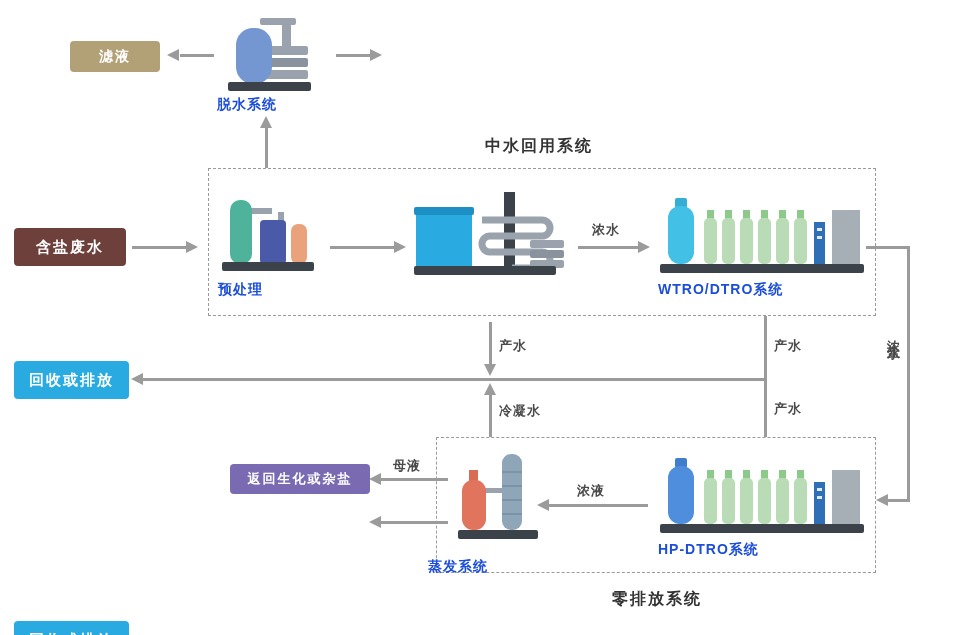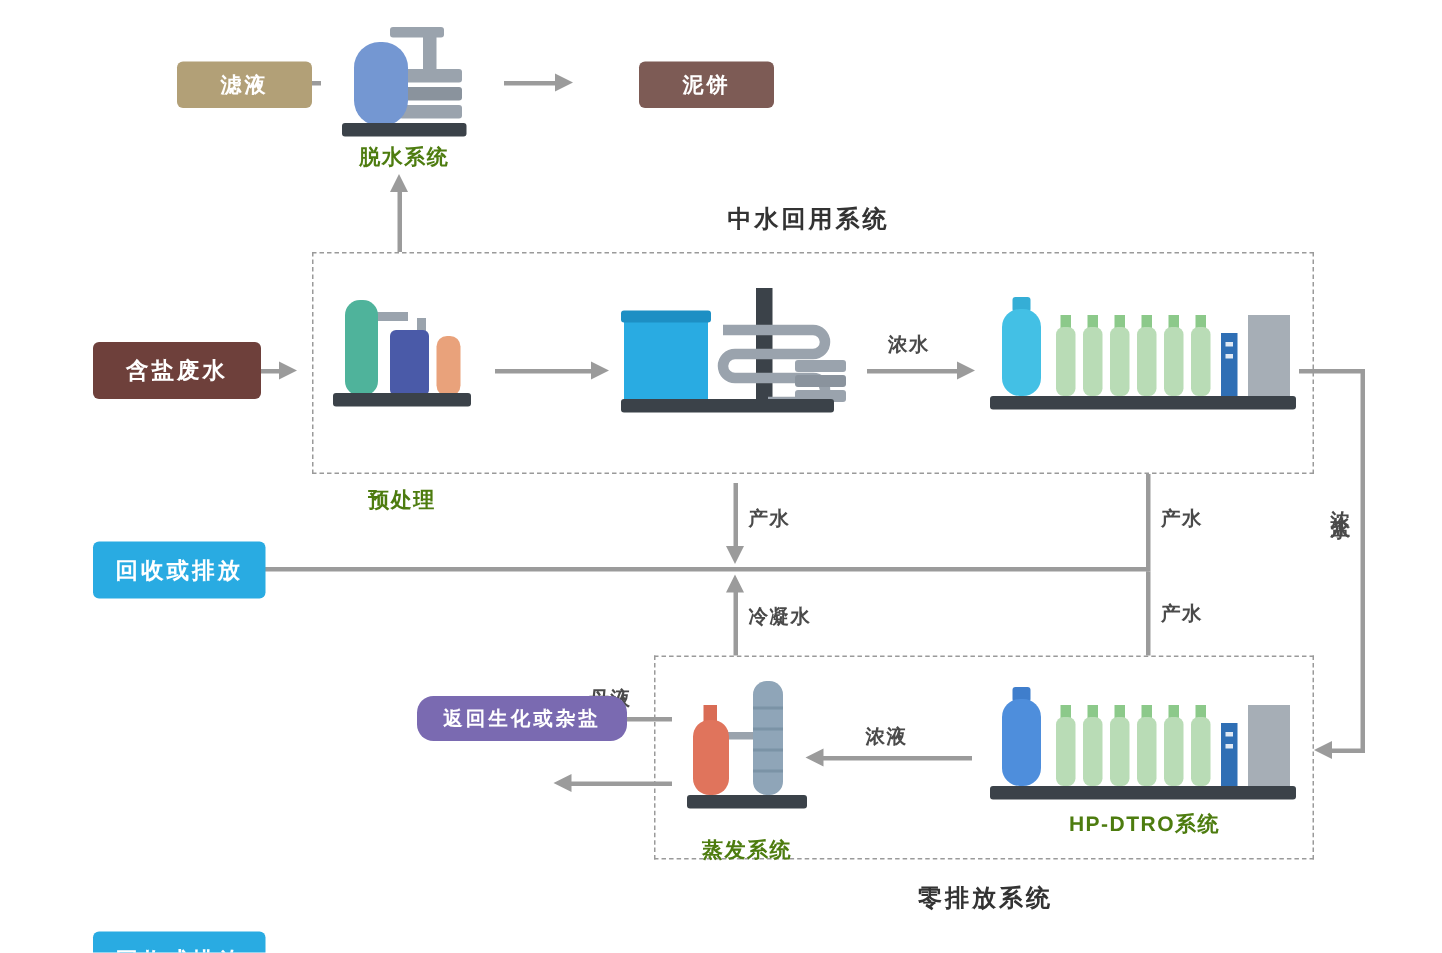--- a/index.html
+++ b/index.html
@@ -3,25 +3,25 @@
 <meta charset="utf-8">
 <style>
   * { box-sizing: border-box; }
   body { margin: 0; background: #ffffff; }
   .canvas {
     position: relative; width: 961px; height: 635px; background: #fff;
     overflow: hidden; font-family: "Liberation Sans", "DejaVu Sans", sans-serif;
   }
   .pill {
     position: absolute; display: flex; align-items: center; justify-content: center;
-    color: #fff; font-weight: 700; border-radius: 4px; letter-spacing: 2px; margin-left: 48px;
+    color: #fff; font-weight: 700; border-radius: 4px; letter-spacing: 2px;
   }
   .node-label {
-    position: absolute; font-size: 14px; font-weight: 700; color: #4d7c0f;
-    text-align: center; letter-spacing: 1px;
+    position: absolute; font-size: 14px; font-weight: 700; color: #1d4ed8;
+    text-align: left; letter-spacing: 1px;
   }
   .flow-label { position: absolute; font-size: 13px; font-weight: 700; color: #4a4a4a; letter-spacing: 1px; }
   .sys-title { position: absolute; font-size: 16px; font-weight: 700; color: #333; letter-spacing: 2px; }
   .dashed-box { position: absolute; border: 1.5px dashed #9a9a9a; }
   .hline, .vline { position: absolute; background: #9b9b9b; }
   .hline { height: 3px; }
   .vline { width: 3px; }
   .ah { position: absolute; width: 0; height: 0; }
   .ah-left  { border-top: 6px solid transparent; border-bottom: 6px solid transparent; border-right: 12px solid #9b9b9b; }
   .ah-right { border-top: 6px solid transparent; border-bottom: 6px solid transparent; border-left: 12px solid #9b9b9b; }
@@ -89,24 +89,23 @@
   <div class="flow-label" style="left:774px; top:337px;">产水</div>
   <div class="flow-label" style="left:774px; top:400px;">产水</div>
   <div class="flow-label" style="left:499px; top:402px;">冷凝水</div>
   <div class="flow-label" style="left:577px; top:482px;">浓液</div>
   <div class="flow-label" style="left:393px; top:457px;">母液</div>
 
   <div class="sys-title" style="left:485px; top:136px;">中水回用系统</div>
   <div class="sys-title" style="left:612px; top:589px;">零排放系统</div>
 
   <div class="pill" style="left:70px; top:41px; width:90px; height:31px; background:#b2a077; font-size:14px;">滤液</div>
-  <div class="pill" style="left:378px; top:41px; width:90px; height:31px; background:#7d5b55; font-size:14px;">泥饼</div>
   <div class="pill" style="left:14px; top:228px; width:112px; height:38px; background:#6e403b; font-size:15px;">含盐废水</div>
   <div class="pill" style="left:14px; top:361px; width:115px; height:38px; background:#29abe2; font-size:15px;">回收或排放</div>
-  <div class="pill" style="left:230px; top:464px; width:140px; height:30px; background:#7a6ab1; font-size:13px;border-radius:11px;">返回生化或杂盐</div>
+  <div class="pill" style="left:230px; top:464px; width:140px; height:30px; background:#7a6ab1; font-size:13px;">返回生化或杂盐</div>
   <div class="pill" style="left:14px; top:621px; width:115px; height:38px; background:#29abe2; font-size:15px;">回收或排放</div>
 
   <div class="icon" style="left:222px; top:14px;">
     <svg width="95" height="82" viewBox="0 0 95 82">
       <rect x="38" y="4" width="36" height="7" rx="2" fill="#9aa3ad"></rect>
       <rect x="60" y="4" width="9" height="36" fill="#9aa3ad"></rect>
       <rect x="44" y="32" width="42" height="9" rx="2" fill="#9aa3ad"></rect>
       <rect x="44" y="44" width="42" height="9" rx="2" fill="#8a939d"></rect>
       <rect x="44" y="56" width="42" height="9" rx="2" fill="#9aa3ad"></rect>
       <rect x="14" y="14" width="36" height="56" rx="17" fill="#7497d2"></rect>
@@ -202,17 +201,18 @@
       </g>
       <rect x="156" y="26" width="11" height="42" fill="#2f6fb5"></rect>
       <rect x="159" y="32" width="5" height="3" fill="#ffffff" opacity="0.85"></rect>
       <rect x="159" y="40" width="5" height="3" fill="#ffffff" opacity="0.85"></rect>
       <rect x="174" y="14" width="28" height="54" fill="#a6aeb6"></rect>
       <rect x="2" y="68" width="204" height="9" rx="2" fill="#3b4249"></rect>
     </svg>
   </div>
 
   <div class="node-label" style="left:217px; top:96px; width:105px;">脱水系统</div>
-  <div class="node-label" style="left:218px; top:281px; width:100px;margin-top:44px;">预处理</div>
+  <div class="node-label" style="left:218px; top:281px; width:100px;">预处理</div>
+  <div class="node-label" style="left:658px; top:281px; width:210px;">WTRO/DTRO系统</div>
   <div class="node-label" style="left:428px; top:541px; width:140px;margin-top:17px;">蒸发系统</div>
   <div class="node-label" style="left:658px; top:541px; width:210px;">HP-DTRO系统</div>
 
 </div>
 
 </body></html>

